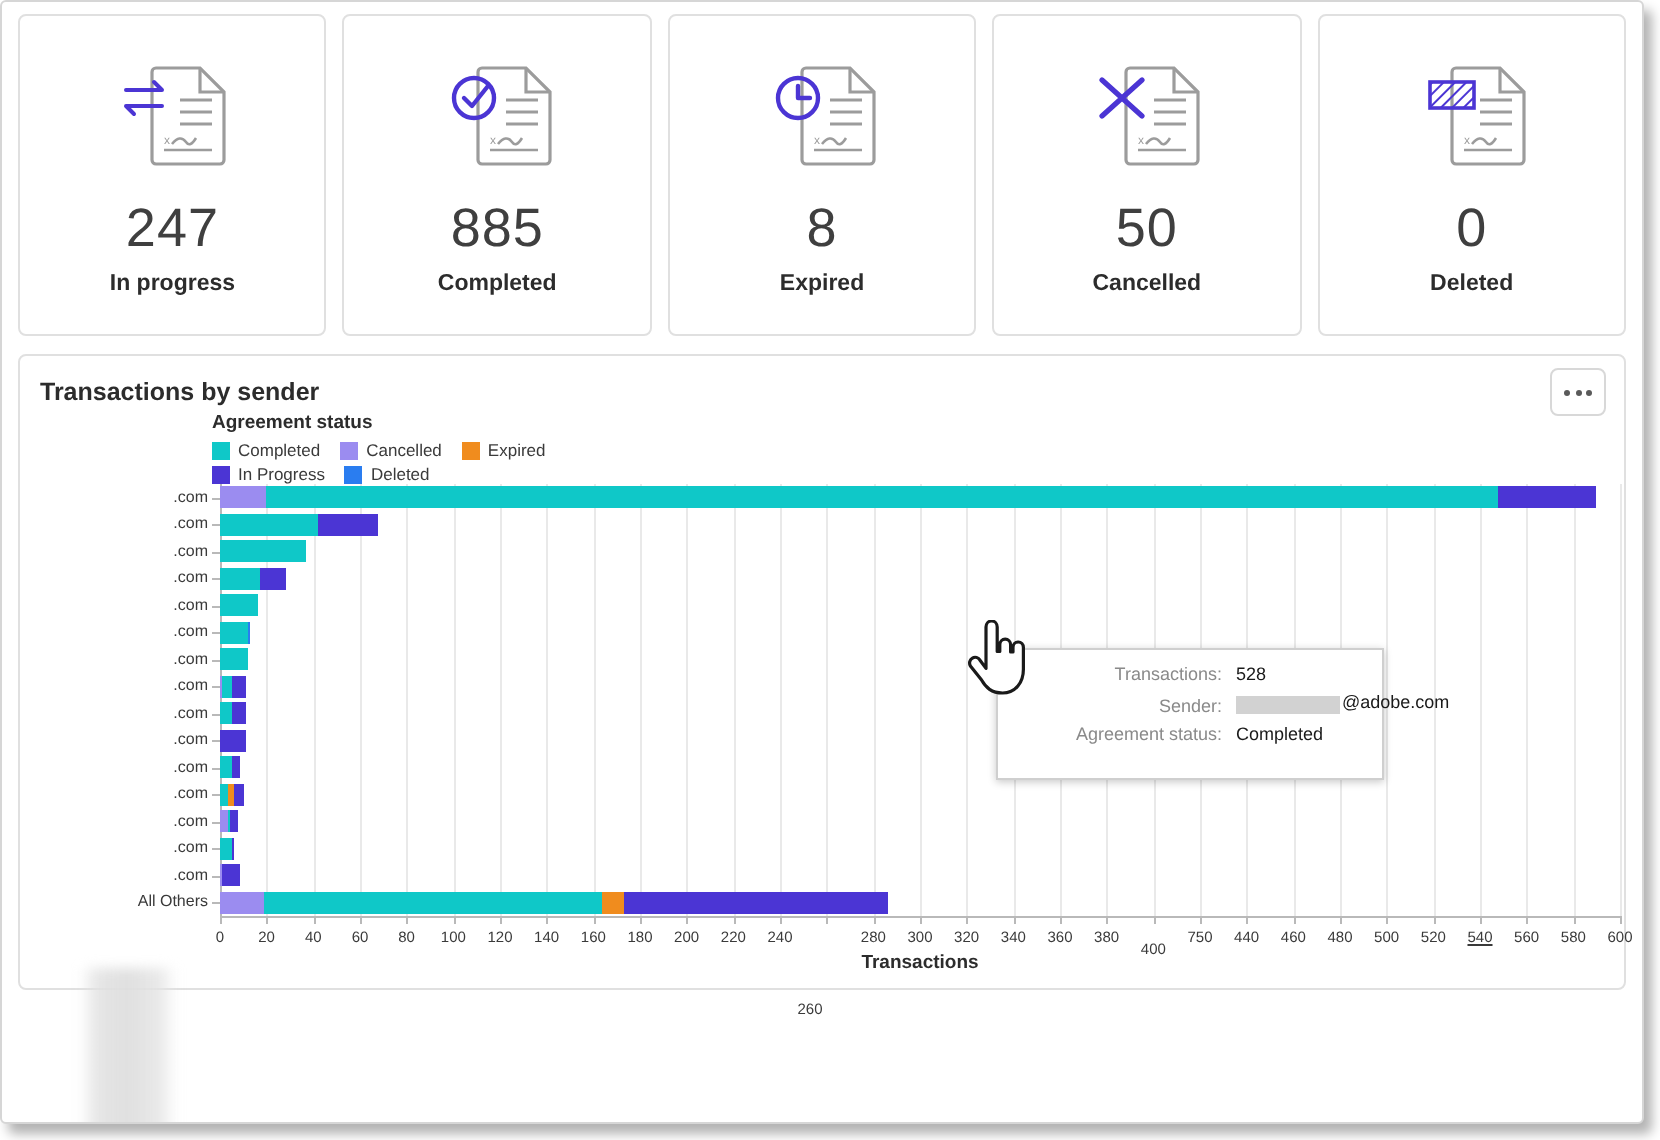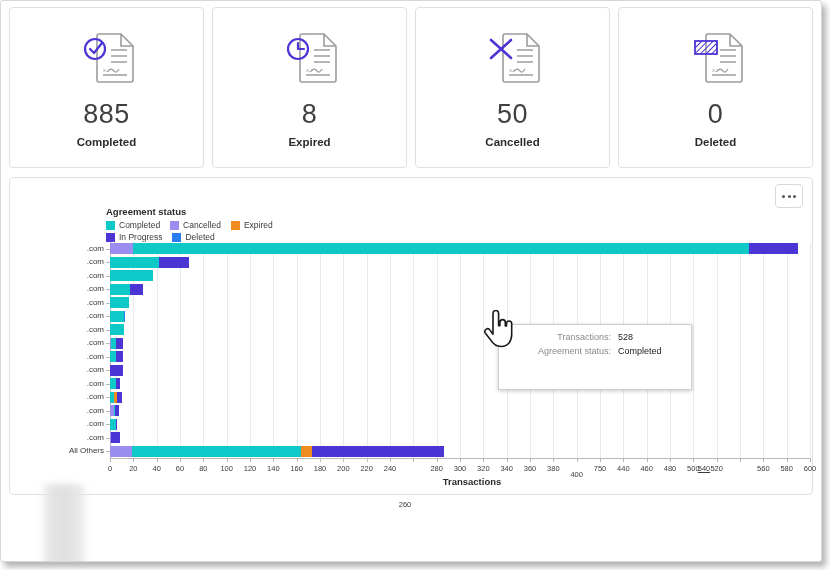--- a/index.html
+++ b/index.html
@@ -126,20 +126,37 @@
   }
   .cursor-hand{position:absolute;left:480px;top:309px;width:34px;height:42px;}
 </style>
 </head>
 <body>
 
 <div class="page">
 
 
   <div class="cards" id="cards">
+      <div class="card">
+        <svg class="card-icon" viewBox="0 0 60 60">
+          <path d="M22 6 h22 l12 12 v34 a2 2 0 0 1 -2 2 h-32 a2 2 0 0 1 -2 -2 v-44 a2 2 0 0 1 2 -2 z" fill="none" stroke="#9c9c9c" stroke-width="1.6"></path>
+          <path d="M44 6 v12 h12" fill="none" stroke="#9c9c9c" stroke-width="1.6"></path>
+          <line x1="34" y1="22" x2="50" y2="22" stroke="#9c9c9c" stroke-width="1.6"></line>
+          <line x1="34" y1="28" x2="50" y2="28" stroke="#9c9c9c" stroke-width="1.6"></line>
+          <line x1="34" y1="34" x2="50" y2="34" stroke="#9c9c9c" stroke-width="1.6"></line>
+          <path d="M30 44 q4 -5 7 -1 q2 3 5 -2" fill="none" stroke="#9c9c9c" stroke-width="1.3"></path>
+          <line x1="26" y1="47" x2="50" y2="47" stroke="#9c9c9c" stroke-width="1.3"></line>
+          <text x="26" y="44" font-size="6" fill="#9c9c9c" font-family="sans-serif">x</text>
+          <path d="M7 17 h18 l-4 -4 M25 25 h-18 l4 4" fill="none" stroke="#4b35d4" stroke-width="2" stroke-linecap="round" stroke-linejoin="round"></path>
+          <line x1="7" y1="17" x2="25" y2="17" stroke="#4b35d4" stroke-width="2"></line>
+          <line x1="25" y1="25" x2="7" y2="25" stroke="#4b35d4" stroke-width="2"></line>
+        </svg>
+        <div class="card-num">247</div>
+        <div class="card-label">In progress</div>
+      </div>
       <div class="card">
         <svg class="card-icon" viewBox="0 0 60 60">
           <path d="M22 6 h22 l12 12 v34 a2 2 0 0 1 -2 2 h-32 a2 2 0 0 1 -2 -2 v-44 a2 2 0 0 1 2 -2 z" fill="none" stroke="#9c9c9c" stroke-width="1.6"></path>
           <path d="M44 6 v12 h12" fill="none" stroke="#9c9c9c" stroke-width="1.6"></path>
           <line x1="34" y1="22" x2="50" y2="22" stroke="#9c9c9c" stroke-width="1.6"></line>
           <line x1="34" y1="28" x2="50" y2="28" stroke="#9c9c9c" stroke-width="1.6"></line>
           <line x1="34" y1="34" x2="50" y2="34" stroke="#9c9c9c" stroke-width="1.6"></line>
           <path d="M30 44 q4 -5 7 -1 q2 3 5 -2" fill="none" stroke="#9c9c9c" stroke-width="1.3"></path>
           <line x1="26" y1="47" x2="50" y2="47" stroke="#9c9c9c" stroke-width="1.3"></line>
           <text x="26" y="44" font-size="6" fill="#9c9c9c" font-family="sans-serif">x</text>
@@ -196,20 +213,21 @@
             </pattern>
           </defs>
           <rect x="9" y="13" width="22" height="13" fill="url(#hatch)" stroke="#4b35d4" stroke-width="1.8"></rect>
         </svg>
         <div class="card-num">0</div>
         <div class="card-label">Deleted</div>
       </div>
     </div>
 
   <div class="panel">
+    <div class="panel-title">Transactions by sender</div>
     <button class="more-btn">
       <i></i>
       <i></i>
       <i></i>
     </button>
 
     <div class="legend">
       <div class="legend-title">Agreement status</div>
       <div class="legend-rows" id="legend-rows">
           <div class="legend-row">
@@ -387,38 +405,45 @@
         <div class="xtick-lbl" style="left:613.3px;top:286px;">440</div>
         <div class="axisline" style="left:636.7px;top:280px;width:1px;height:4px;"></div>
         <div class="xtick-lbl" style="left:636.7px;top:286px;">460</div>
         <div class="axisline" style="left:660.0px;top:280px;width:1px;height:4px;"></div>
         <div class="xtick-lbl" style="left:660.0px;top:286px;">480</div>
         <div class="axisline" style="left:683.3px;top:280px;width:1px;height:4px;"></div>
         <div class="xtick-lbl" style="left:683.3px;top:286px;">500</div>
         <div class="axisline" style="left:706.7px;top:280px;width:1px;height:4px;"></div>
         <div class="xtick-lbl" style="left:706.7px;top:286px;">520</div>
         <div class="axisline" style="left:730.0px;top:280px;width:1px;height:4px;"></div>
-        <div class="xtick-lbl" style="left:694px;top:286px;text-decoration:underline;">540</div>
+        <div class="xtick-lbl" style="left:730.0px;top:286px;text-decoration:underline;">540</div>
         <div class="axisline" style="left:753.3px;top:280px;width:1px;height:4px;"></div>
         <div class="xtick-lbl" style="left:753.3px;top:286px;">560</div>
         <div class="axisline" style="left:776.7px;top:280px;width:1px;height:4px;"></div>
         <div class="xtick-lbl" style="left:776.7px;top:286px;">580</div>
         <div class="axisline" style="left:800.0px;top:280px;width:1px;height:4px;"></div>
         <div class="xtick-lbl" style="left:800.0px;top:286px;">600</div>
-        <div class="xtitle" style="left:450px;top:298px;margin-left:12px;">Transactions</div>
+        <div class="xtitle" style="left:450px;top:298px;">Transactions</div>
         <div class="blur"></div>
       </div>
   </div>
 
   <div class="tooltip">
     <div class="tt-row">
       <span class="tt-k">Transactions:</span>
       <span class="tt-v">528</span>
     </div>
     <div class="tt-row">
+      <span class="tt-k">Sender:</span>
+      <span class="tt-v">
+          <span class="redact"></span>
+          <span>@adobe.com</span>
+        </span>
+    </div>
+    <div class="tt-row">
       <span class="tt-k">Agreement status:</span>
       <span class="tt-v">Completed</span>
     </div>
   </div>
 
   <svg class="cursor-hand" viewBox="0 0 34 42">
     <path d="M12 3.5c0-1.7 1.2-3 2.8-3s2.8 1.3 2.8 3v12.2h1.3v-3.3c0-1.6 1.2-2.8 2.7-2.8s2.7 1.2 2.7 2.8v3.6h1.2v-2.3c0-1.5 1.1-2.7 2.6-2.7s2.6 1.2 2.6 2.7v10.9c0 6.6-3.9 11.9-10.4 11.9-5.6 0-8.3-2.6-10.6-6.6L4.2 23c-.8-1.4-.4-3.1 1-3.9 1.3-.8 3-.3 3.8 1l3 4.1V3.5z" fill="#ffffff" stroke="#1a1a1a" stroke-width="1.6" stroke-linejoin="round"></path>
   </svg>
 
 </div>

